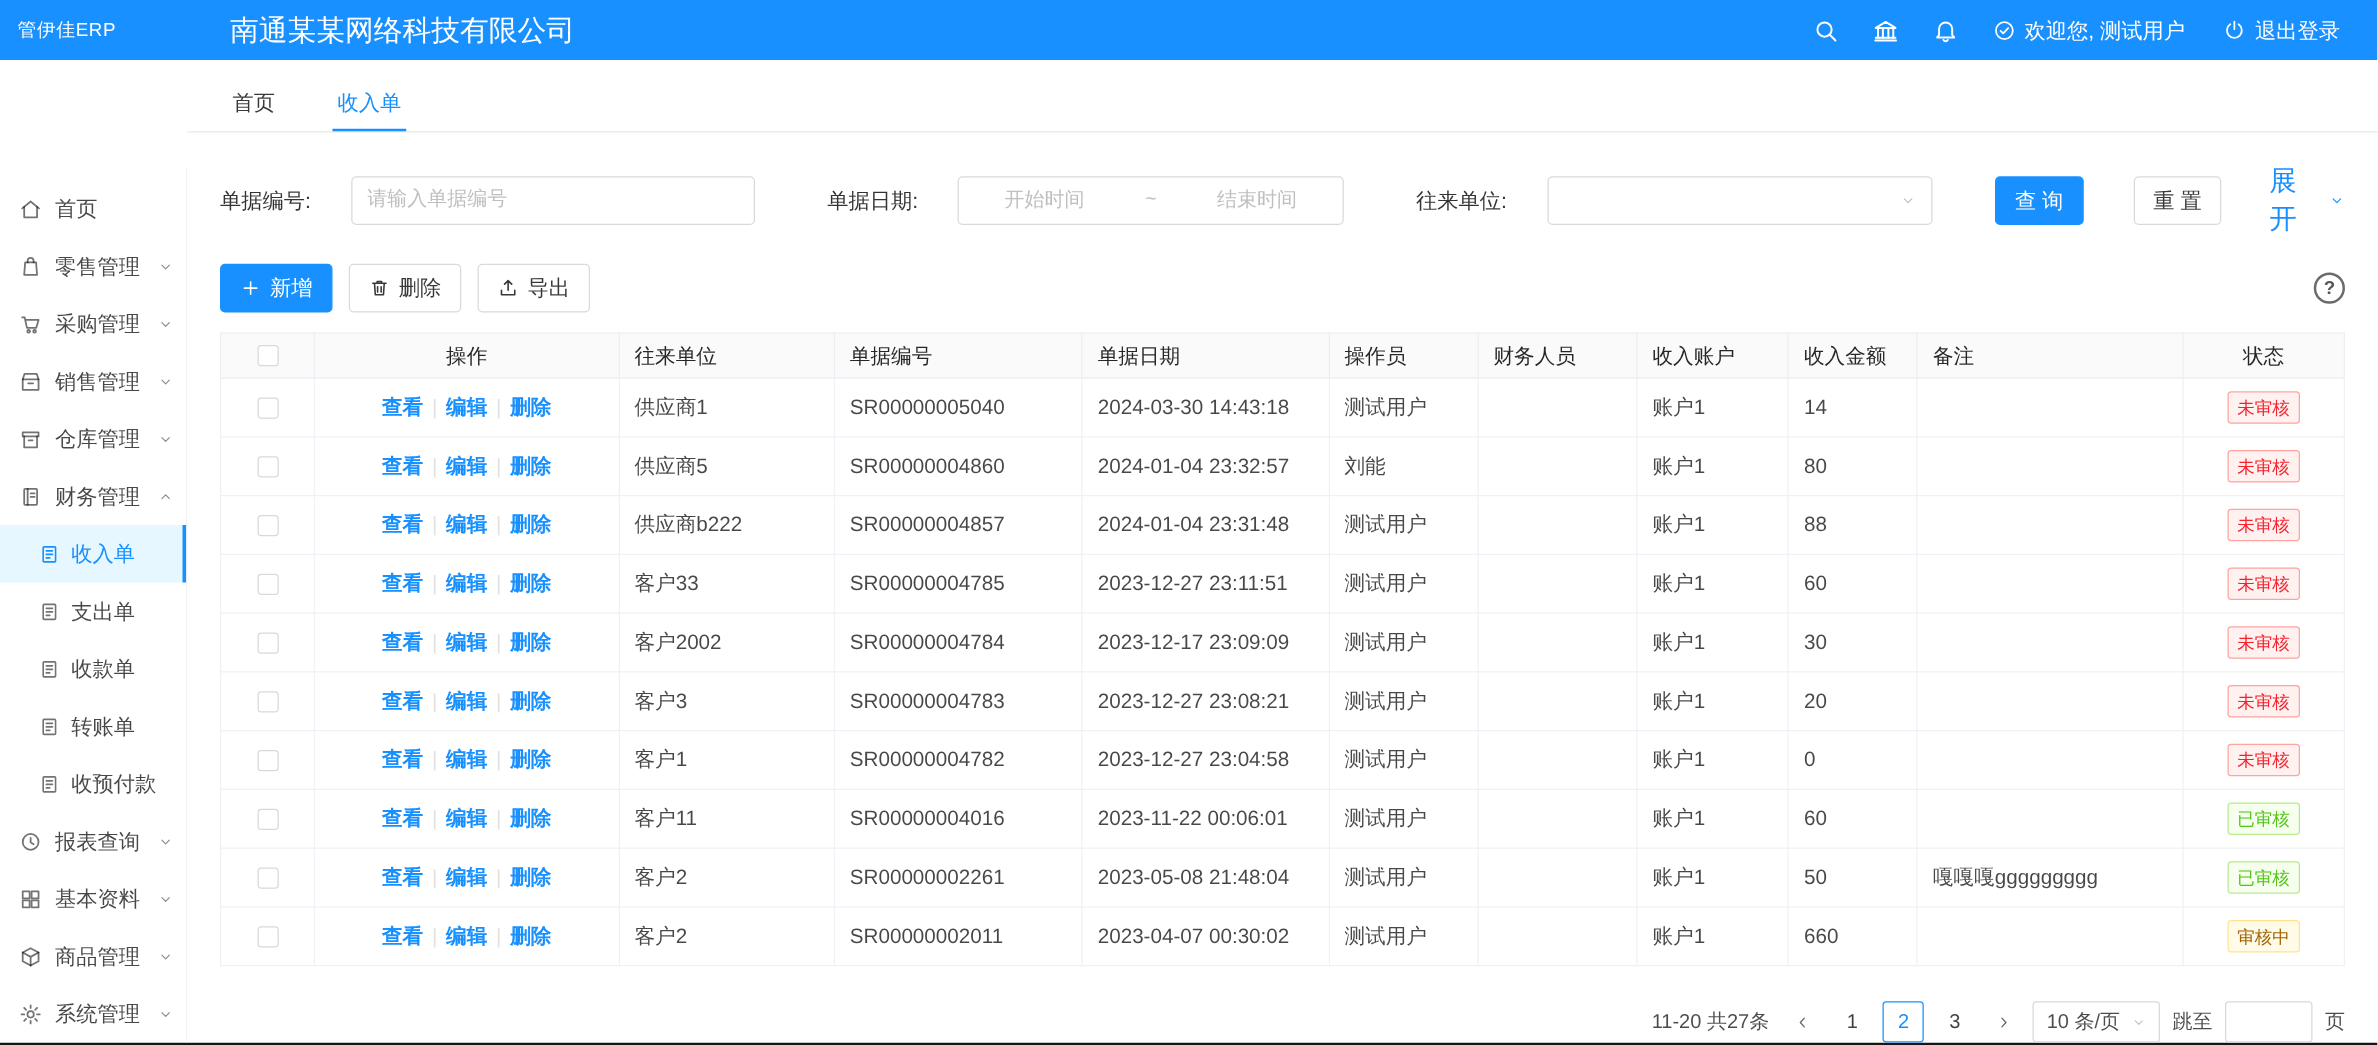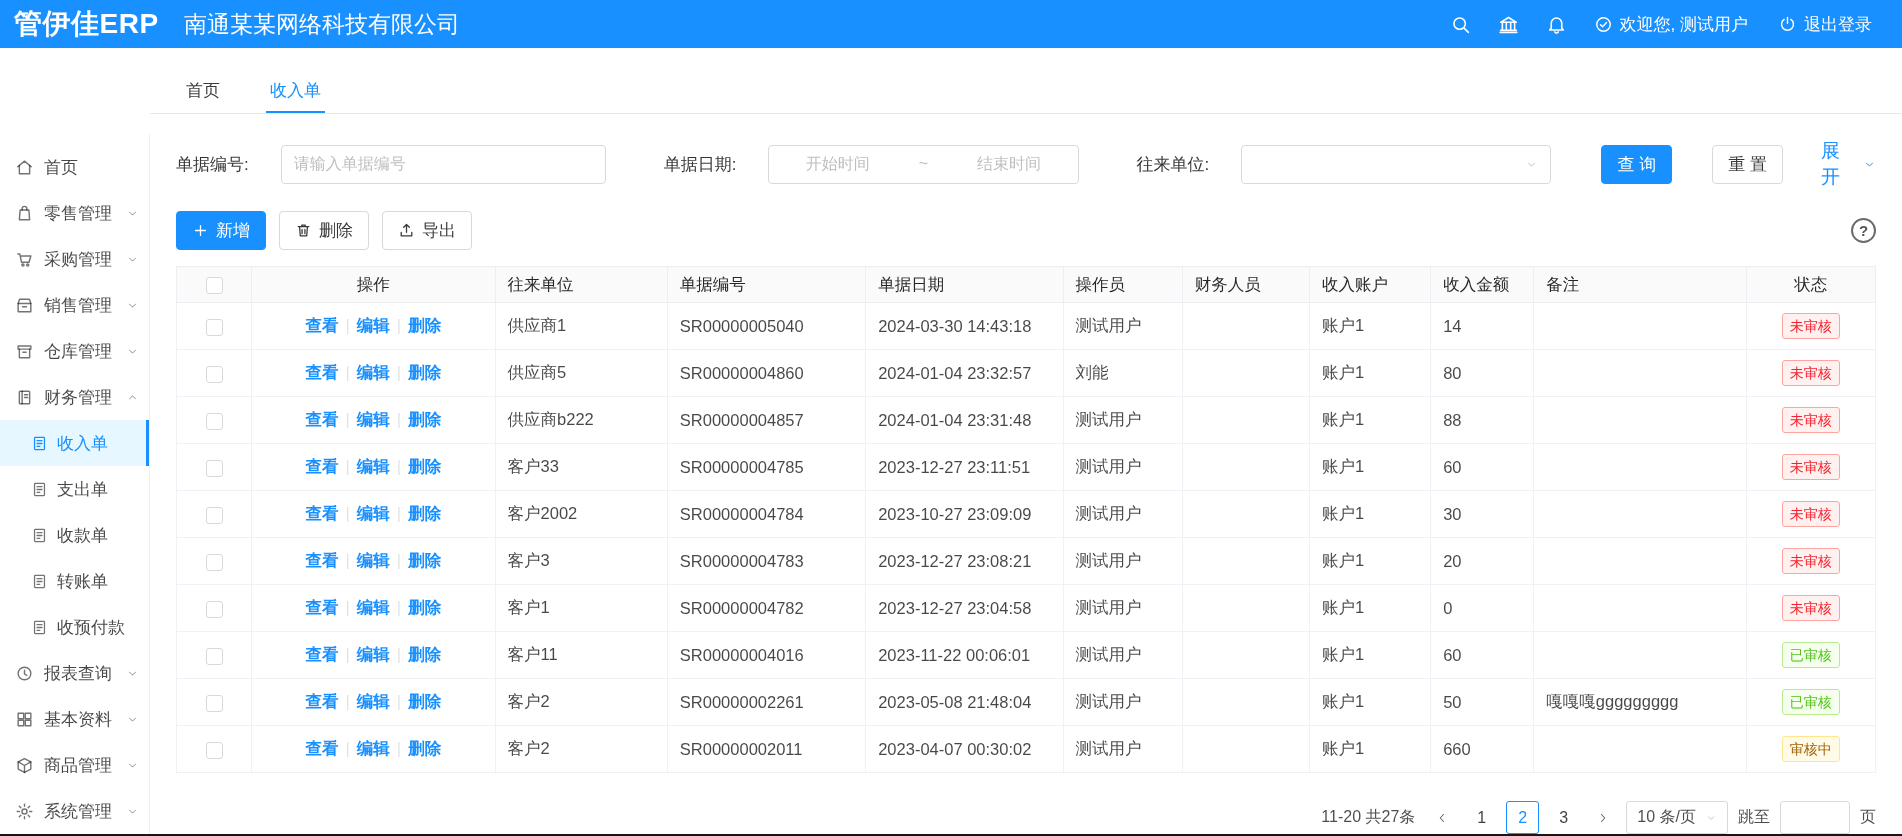--- a/index.html
+++ b/index.html
@@ -6,21 +6,21 @@
   html,body { width:1902px; height:836px; }
   body { font-family:"Liberation Sans","DejaVu Sans",sans-serif; font-size:17px; color:rgba(0,0,0,.78); background:#fff; overflow:hidden; }
   a { text-decoration:none; cursor:pointer; }
   [data-icon] { display:inline-block; flex:0 0 auto; }
   [data-icon] svg { width:100%; height:100%; display:block; }
 
   .screen { width:1902px; height:836px; display:flex; flex-direction:column; border-bottom:2px solid #161616; }
 
   
   .topbar { height:48px; flex:0 0 48px; background:#1890ff; color:#fff; display:flex; align-items:center; }
-  .logo { width:150px; flex:0 0 150px; padding-left:14px; font-size:28px; font-weight:bold; letter-spacing:.5px; white-space:nowrap; }
+  .logo { width:150px; flex:0 0 150px; padding-left:14px; font-size:15px; font-weight:normal; letter-spacing:.5px; white-space:nowrap; }
   .company { font-size:23px; margin-left:34px; white-space:nowrap; }
   .topbar .spacer { flex:1; }
   .top-icon { width:21px; height:21px; margin-right:27px; color:#fff; cursor:pointer; }
   .top-user { display:flex; align-items:center; gap:7px; font-size:17px; margin-right:30px; cursor:pointer; white-space:nowrap; }
   .mini-icon { width:19px; height:19px; }
 
   
   .body-wrap { flex:1; display:flex; min-height:0;align-items:flex-end; }
   .sidebar { width:150px; flex:0 0 150px; border-right:1px solid #f0f0f0; padding-top:10px; overflow:hidden; background:#fff; }
   .menu-item, .submenu-item { height:46px; display:flex; align-items:center; cursor:pointer; font-size:17px; color:rgba(0,0,0,.72); }
@@ -53,21 +53,21 @@
   .range { justify-content:space-around; }
   .sep-tilde { color:#bfbfbf; }
   .select { justify-content:flex-end; }
   .select .chev { width:13px; height:13px; color:#bfbfbf; }
   .ml36 { margin-left:36px; } .ml28 { margin-left:28px; } .ml18 { margin-left:18px; } .ml16 { margin-left:16px; }
 
   .btn { height:39px; display:inline-flex; align-items:center; justify-content:center; gap:7px; padding:0 15px; border-radius:4px; border:1px solid #d9d9d9; background:#fff; font-size:17px; color:rgba(0,0,0,.78); cursor:pointer; font-family:inherit; white-space:nowrap; }
   .btn.primary { background:#1890ff; border-color:#1890ff; color:#fff; }
   .btn-icon { width:17px; height:17px; }
   .btn .btn-icon { color:inherit; }
-  .expand-link { display:inline-flex; align-items:center; gap:5px; color:#1890ff; font-size:19px; }
+  .expand-link { display:inline-flex; align-items:center; gap:5px; color:#1890ff; font-size:22px; }
   .expand-link .chev { width:13px; height:13px; }
 
   
   .toolbar { margin-top:21px; display:flex; align-items:center; gap:13px; }
   .help { margin-left:auto; width:25px; height:25px; border-radius:50%; border:2px solid #6b6b6b; color:#555; font-weight:bold; font-size:15px; display:flex; align-items:center; justify-content:center; cursor:pointer; }
 
   
   table.grid { width:100%; border-collapse:collapse; table-layout:fixed; margin-top:16px; }
   .grid th { height:36px; background:#fafafa; font-weight:400; color:rgba(0,0,0,.85); font-size:16.5px; text-align:left; padding:0 12px; border:1px solid #ebeef3; white-space:nowrap; }
   .grid td { height:47px; padding:0 12px; font-size:16.5px; color:rgba(0,0,0,.72); border:1px solid #eef1f5; border-top:none; background:#fff; white-space:nowrap; overflow:hidden; text-overflow:ellipsis; }
@@ -484,21 +484,21 @@
                 <td>账户1</td>
                 <td>60</td>
                 <td></td>
                 <td class="c-center"><span class="badge red">未审核</span></td>
               </tr>
               <tr>
                 <td class="c-center"><span class="checkbox"></span></td>
                 <td class="c-center actions"><a>查看</a><span class="a-sep">|</span><a>编辑</a><span class="a-sep">|</span><a>删除</a></td>
                 <td>客户2002</td>
                 <td>SR00000004784</td>
-                <td>2023-10-27 23:09:09</td>
+                <td>2023-12-17 23:09:09</td>
                 <td>测试用户</td>
                 <td></td>
                 <td>账户1</td>
                 <td>30</td>
                 <td></td>
                 <td class="c-center"><span class="badge red">未审核</span></td>
               </tr>
               <tr>
                 <td class="c-center"><span class="checkbox"></span></td>
                 <td class="c-center actions"><a>查看</a><span class="a-sep">|</span><a>编辑</a><span class="a-sep">|</span><a>删除</a></td>

